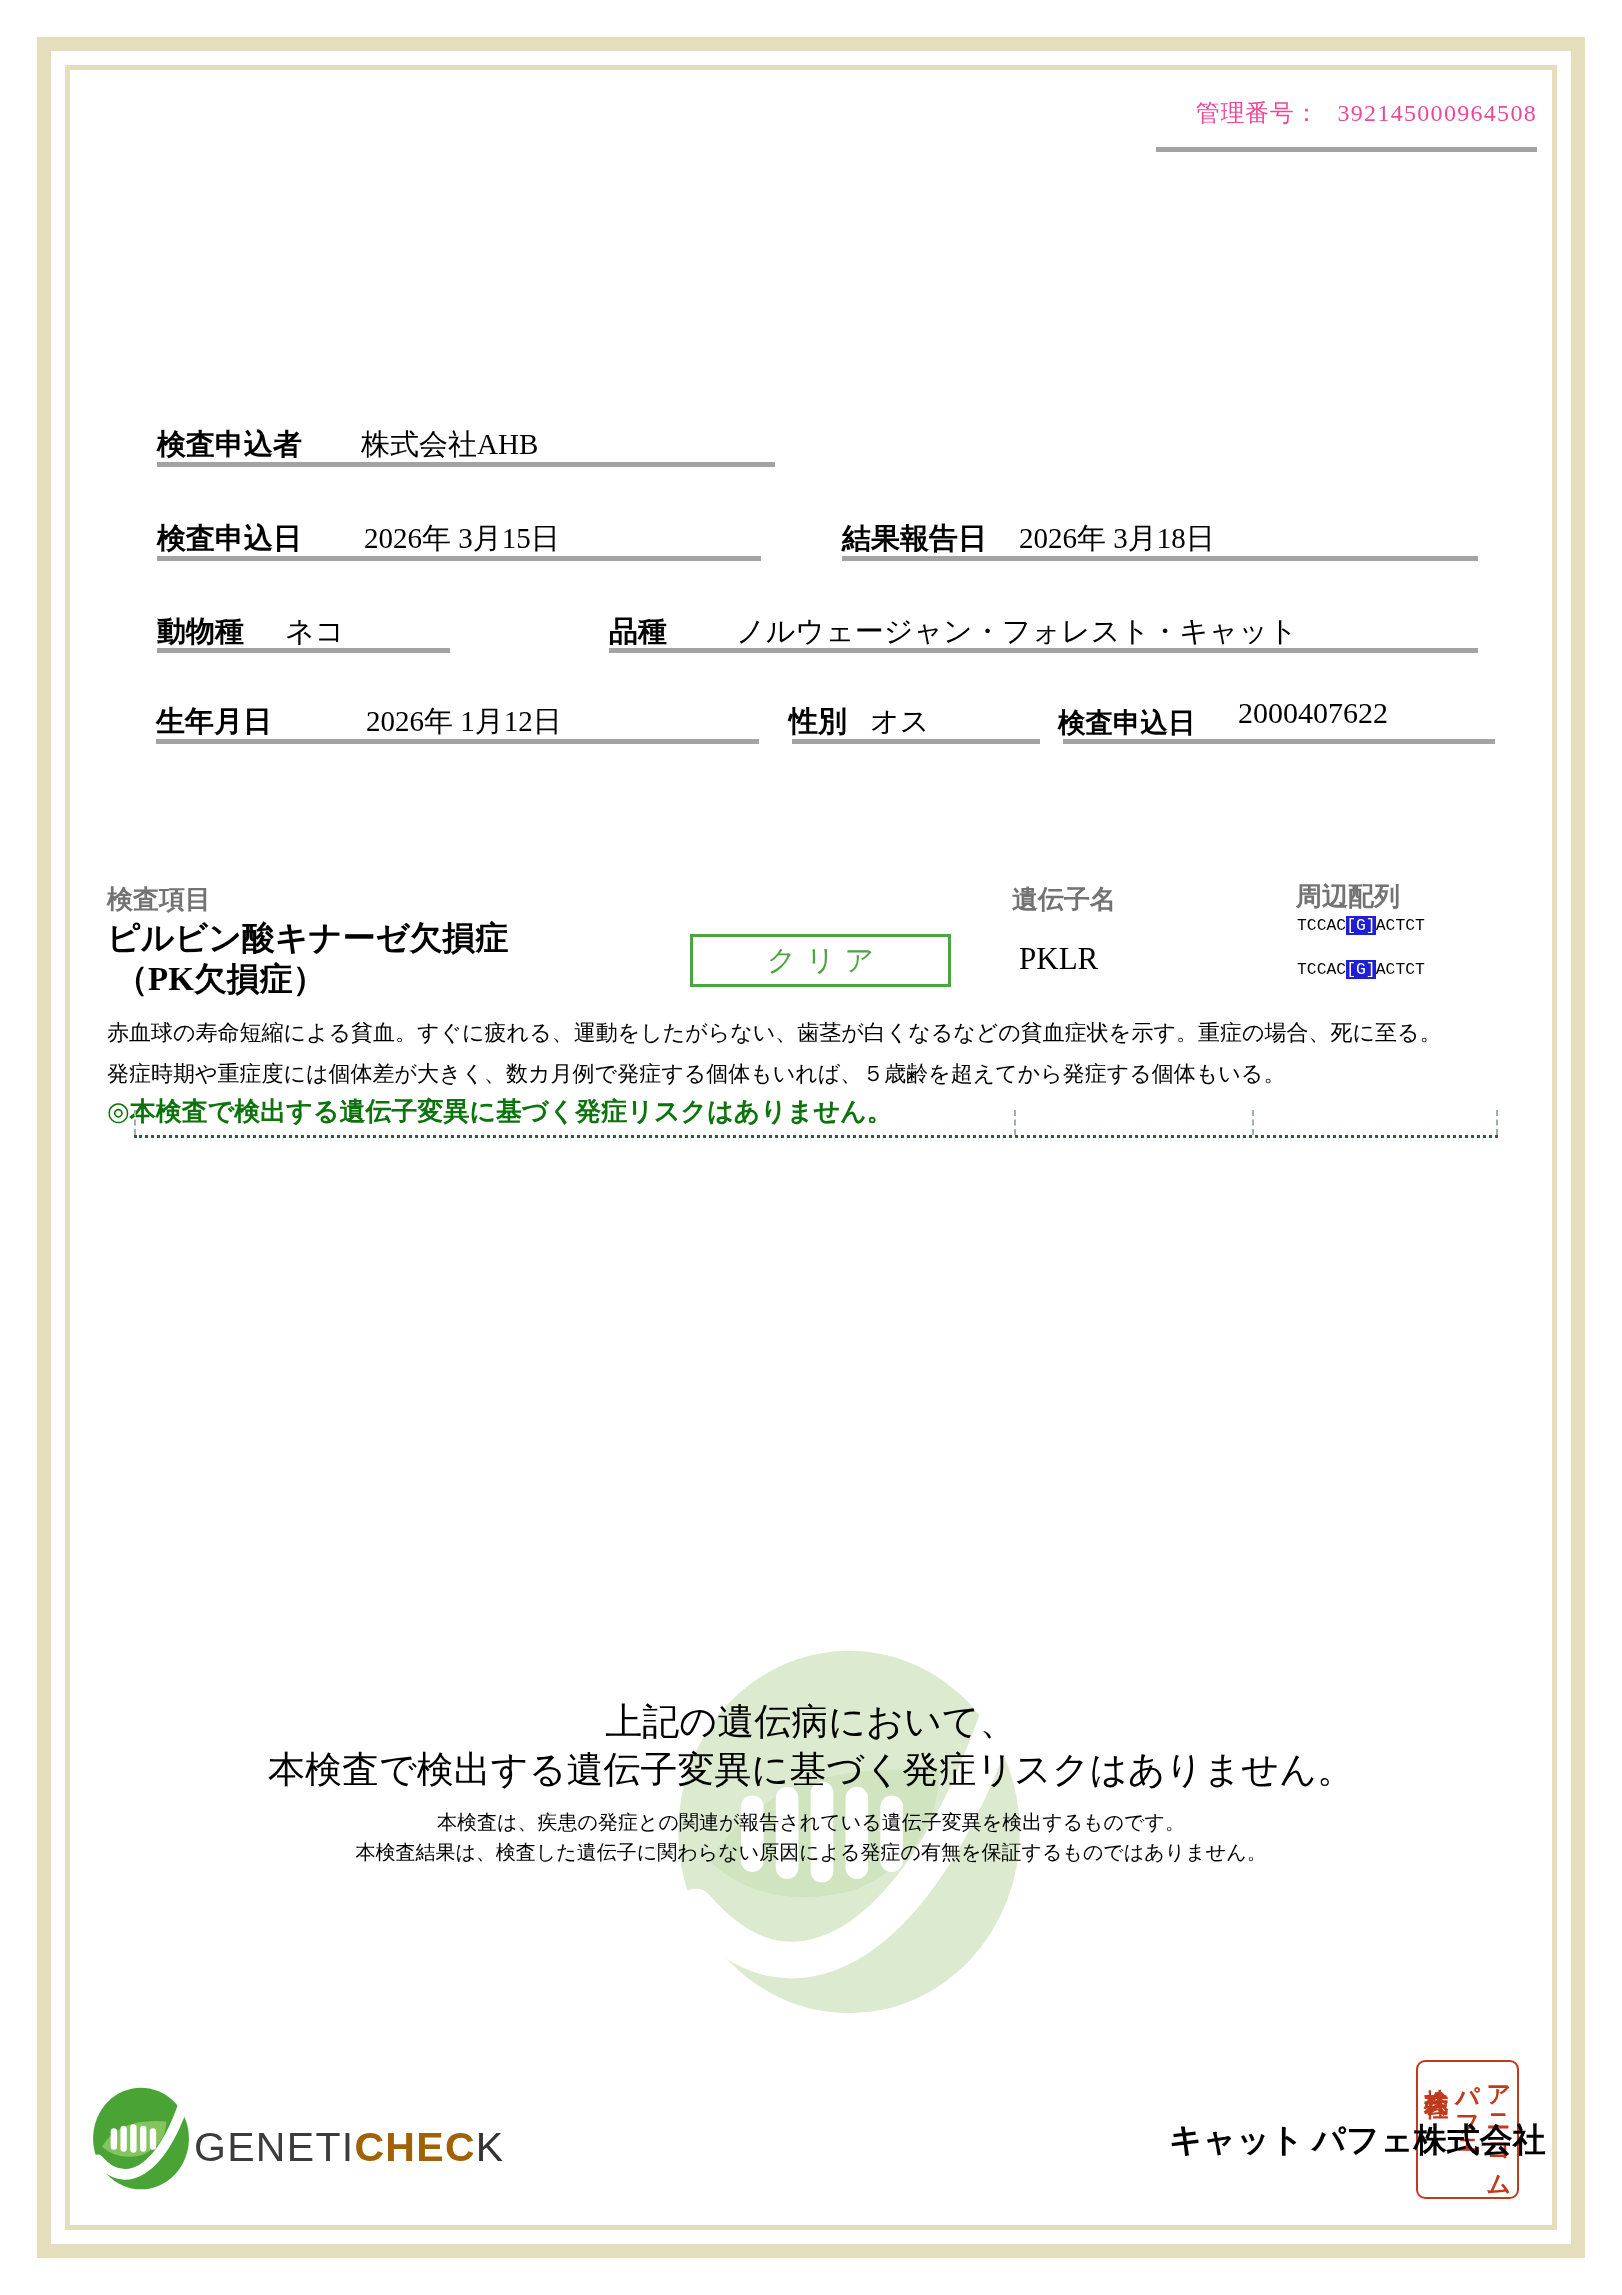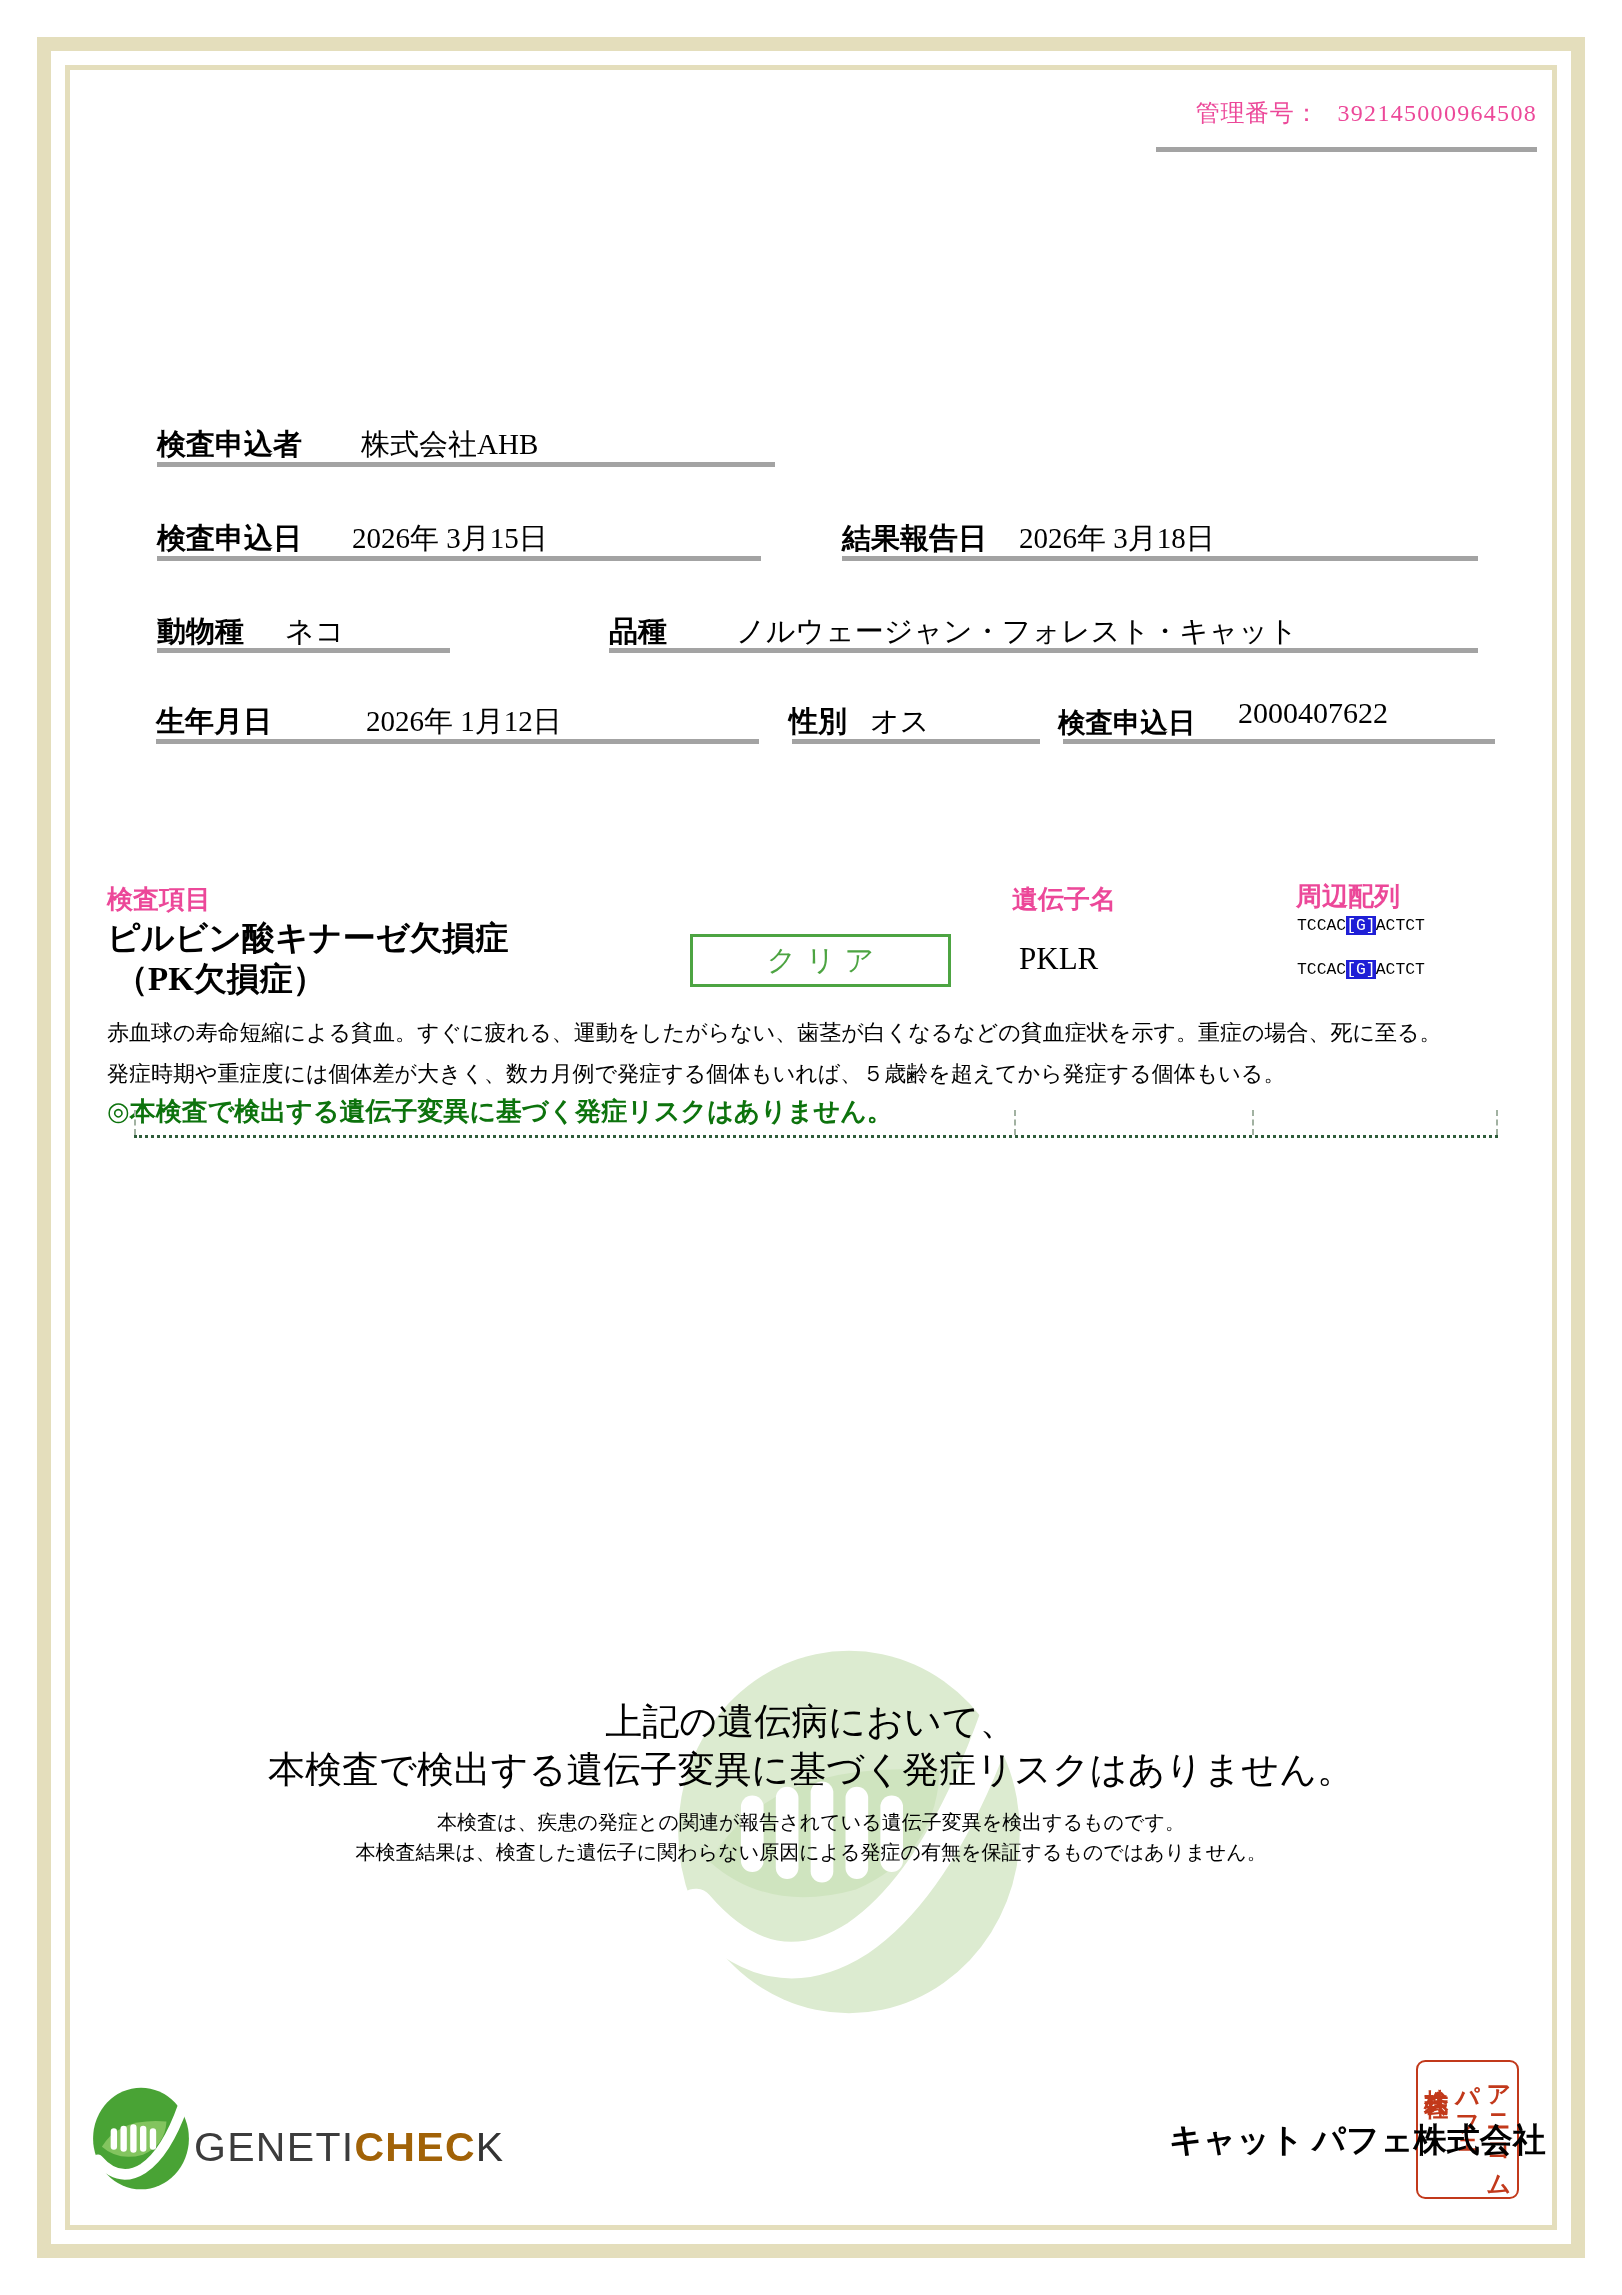--- a/index.html
+++ b/index.html
@@ -19,21 +19,21 @@
   
   .title{position:absolute;left:0;right:0;top:208px;text-align:center;
          font-size:81px;font-weight:bold;letter-spacing:10.5px;white-space:nowrap;}
 
   
   .lbl{position:absolute;font-size:29px;font-weight:bold;white-space:nowrap;}
   .val{position:absolute;font-size:29px;white-space:nowrap;}
   .ul{position:absolute;height:4.6px;background:#a3a3a3;}
 
   
-  .hdr{position:absolute;font-size:26px;font-weight:bold;color:#ec4899;white-space:nowrap;}
+  .hdr{position:absolute;font-size:26px;font-weight:bold;color:#737373;white-space:nowrap;}
   .disease{position:absolute;font-size:33px;font-weight:bold;white-space:nowrap;}
   .clear-box{position:absolute;left:690px;top:934px;width:255px;height:47px;
              border:3.3px solid #4da442;display:flex;align-items:center;justify-content:center;}
   .clear-box span{font-size:29px;color:#4da442;letter-spacing:9.2px;margin-right:-9.2px;}
   .gene{position:absolute;left:1019px;top:941px;font-size:31px;white-space:nowrap;}
   .seq{position:absolute;left:1297px;font-size:16.4px;font-family:"Liberation Mono","DejaVu Sans Mono",monospace;
        white-space:nowrap;letter-spacing:0;}
   .seq .hl{background:#1f1fd6;color:#ffffff;}
   .desc{position:absolute;left:107px;width:1433px;font-size:22px;white-space:nowrap;}
   .risk-note{position:absolute;left:107px;font-size:26px;font-weight:bold;color:#0d730d;white-space:nowrap;}
@@ -94,21 +94,21 @@
     <span>管理番号：</span><span class="num">392145000964508</span>
   </div>
   <div class="admin-line"></div>
 
 
   <div class="lbl" style="left:157px;top:425px;">検査申込者</div>
   <div class="val" style="left:361px;top:425px;">株式会社AHB</div>
   <div class="ul" style="left:157px;top:462px;width:618px;"></div>
 
   <div class="lbl" style="left:157px;top:519px;">検査申込日</div>
-  <div class="val" style="left:352px;top:519px;">2026年 3月15日</div>
+  <div class="val" style="left:364px;top:519px;">2026年 3月15日</div>
   <div class="ul" style="left:157px;top:556px;width:604px;"></div>
   <div class="lbl" style="left:842px;top:519px;">結果報告日</div>
   <div class="val" style="left:1019px;top:519px;">2026年 3月18日</div>
   <div class="ul" style="left:842px;top:556px;width:636px;"></div>
 
   <div class="lbl" style="left:157px;top:612px;">動物種</div>
   <div class="val" style="left:285px;top:612px;">ネコ</div>
   <div class="ul" style="left:157px;top:648px;width:293px;"></div>
   <div class="lbl" style="left:609px;top:612px;">品種</div>
   <div class="val" style="left:736px;top:612px;">ノルウェージャン・フォレスト・キャット</div>

